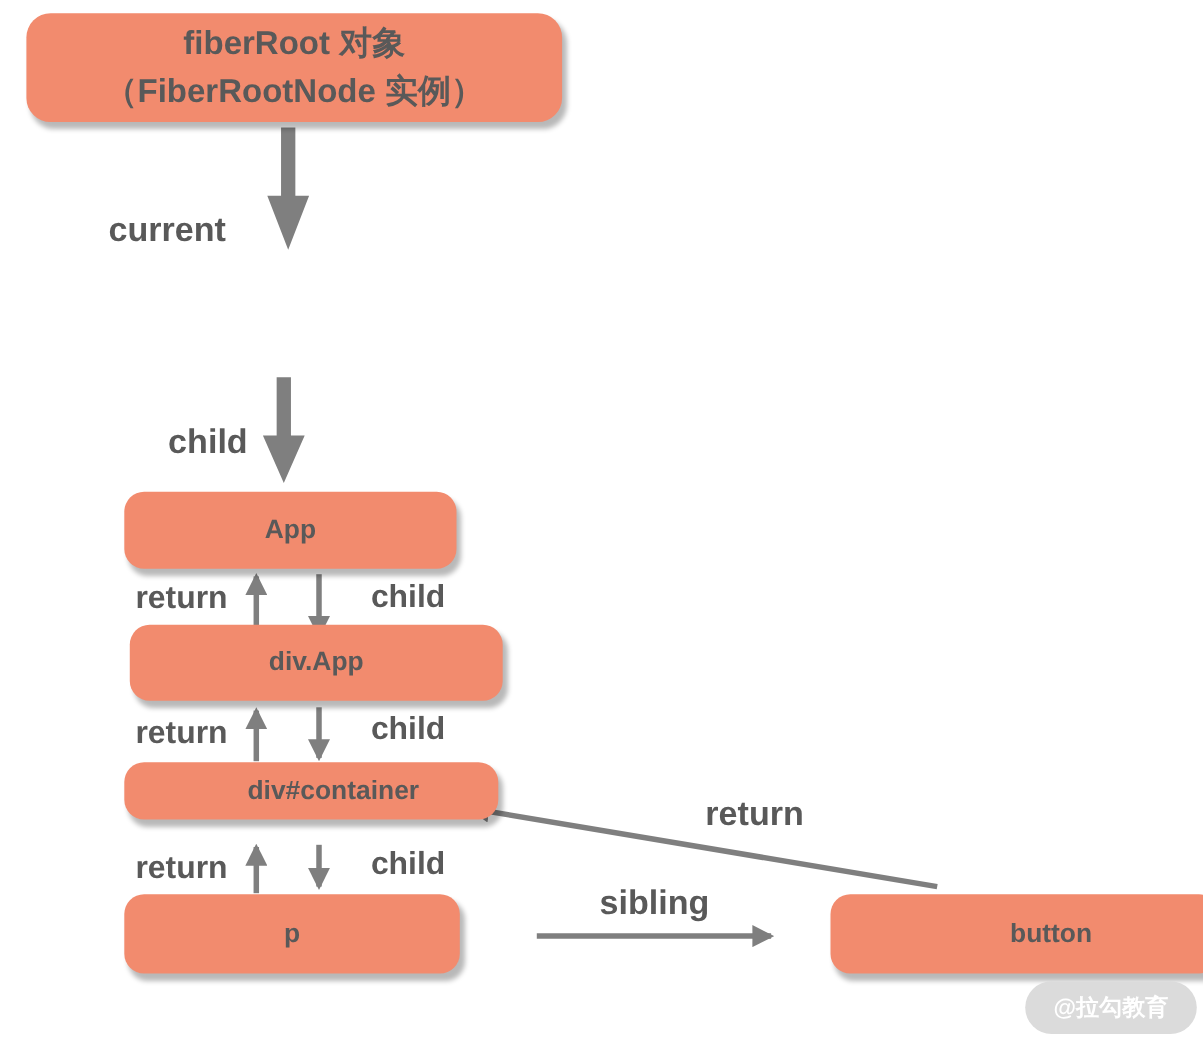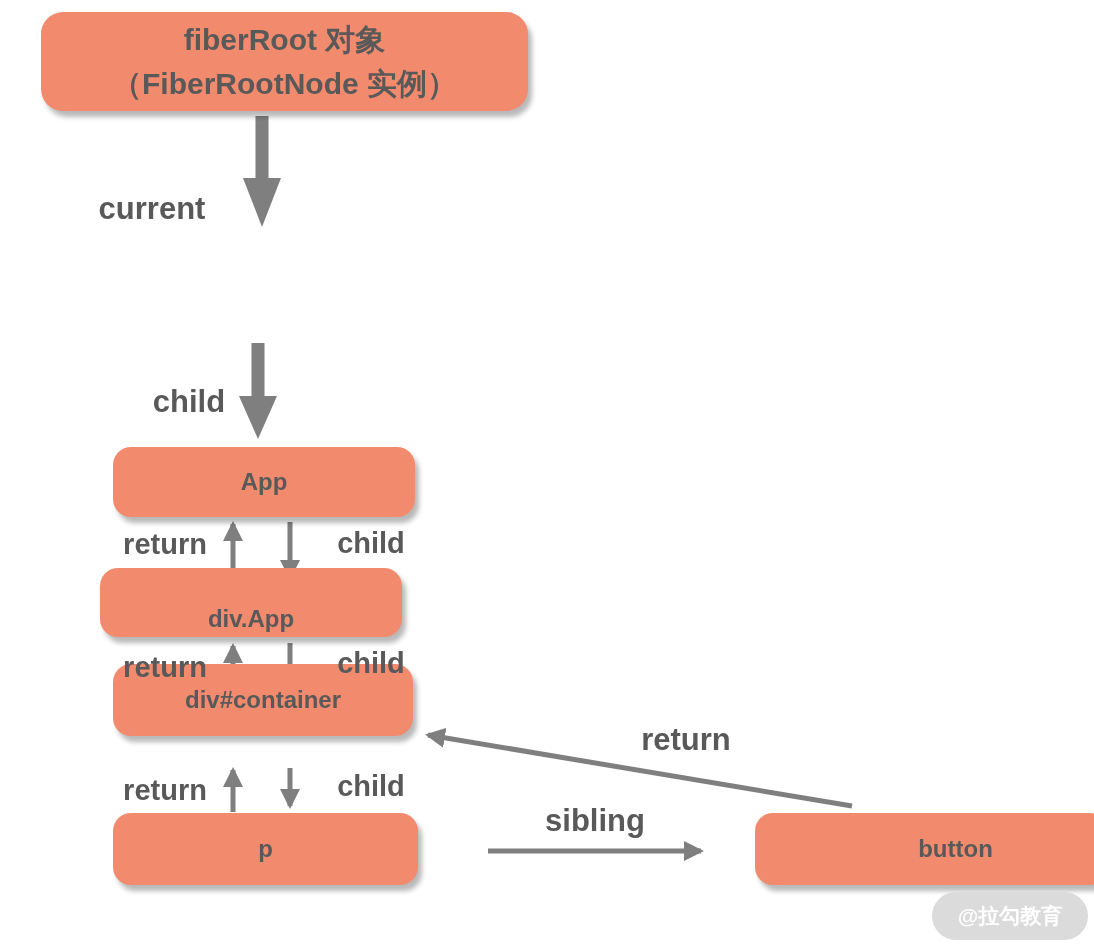--- a/index.html
+++ b/index.html
@@ -91,35 +91,35 @@
     <line class="arrow-line" x1="290" y1="643" x2="290" y2="689" marker-end="url(#ah)"></line>
 
     <line class="arrow-line" x1="233" y1="812" x2="233" y2="770" marker-end="url(#ah)"></line>
     <line class="arrow-line" x1="290" y1="768" x2="290" y2="806" marker-end="url(#ah)"></line>
 
     <line class="arrow-line" x1="488" y1="851" x2="701" y2="851" marker-end="url(#ah)"></line>
 
     <line class="arrow-line" x1="852" y1="806" x2="428" y2="735" marker-end="url(#ah)"></line>
   </svg>
 
-  <div class="node big" style="left:24px; top:12px; width:487px; height:99px;margin-left:17px;">
+  <div class="node big" style="left:24px; top:12px; width:487px; height:99px;">
     <span>fiberRoot 对象</span>
     <span>（FiberRootNode 实例）</span>
   </div>
 
 
   <div class="node small" style="left:113px; top:447px; width:302px; height:70px;">
     <span>App</span>
   </div>
 
-  <div class="node small" style="left:100px; top:568px; width:302px; height:69px;justify-content:flex-end;">
+  <div class="node small" style="left:118px; top:568px; width:339px; height:69px;">
     <span>div.App</span>
   </div>
 
-  <div class="node small" style="left:113px; top:664px; width:300px; height:72px;">
+  <div class="node small" style="left:113px; top:693px; width:300px; height:52px;padding-left:40px;">
     <span>div#container</span>
   </div>
 
   <div class="node small" style="left:113px; top:813px; width:305px; height:72px;">
     <span>p</span>
   </div>
 
   <div class="node small" style="left:755px; top:813px; width:305px; height:72px;padding-left:48px;">
     <span>button</span>
   </div>

